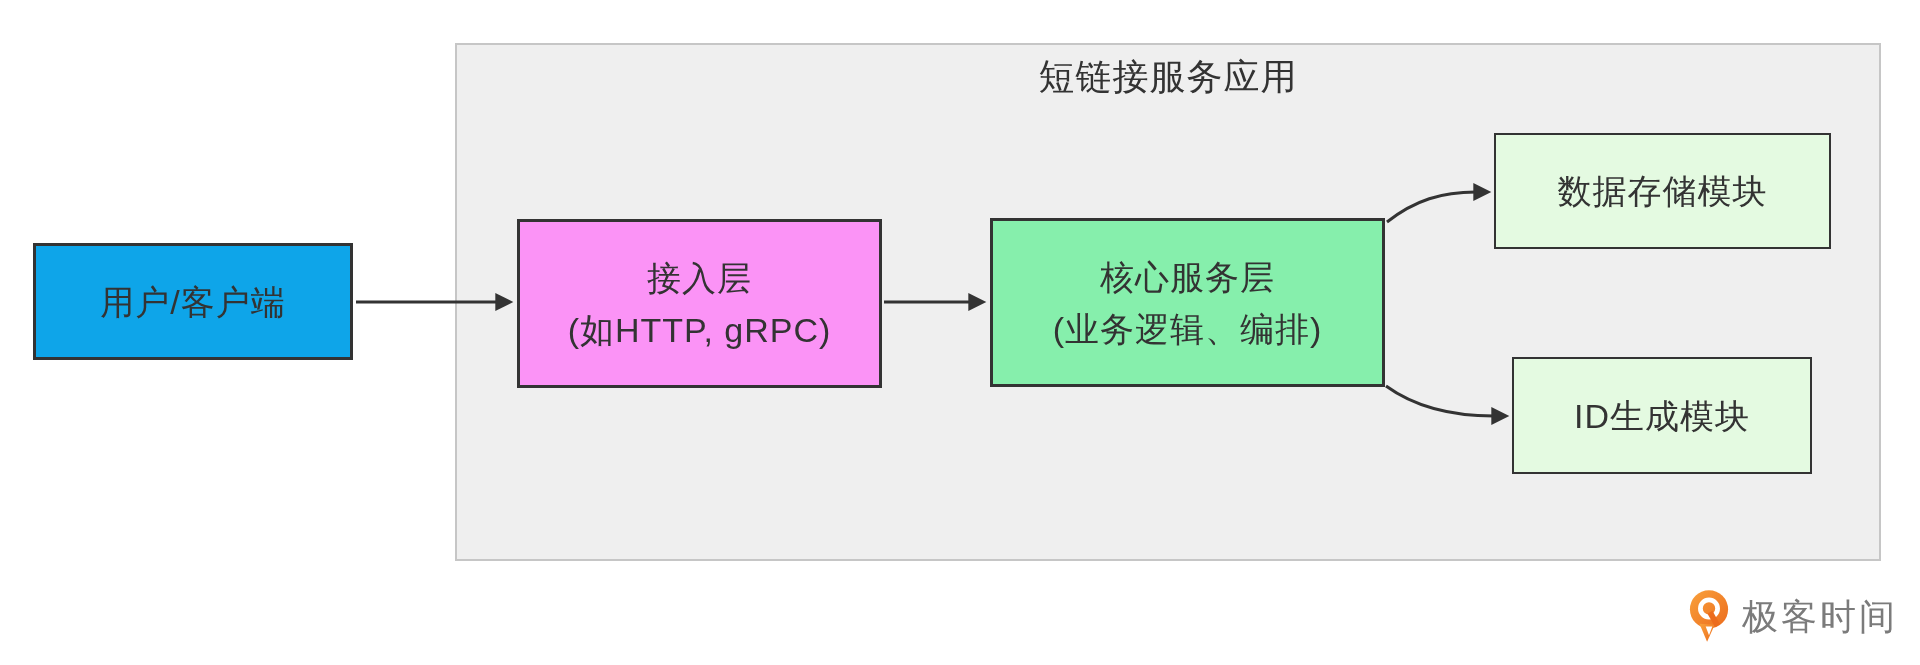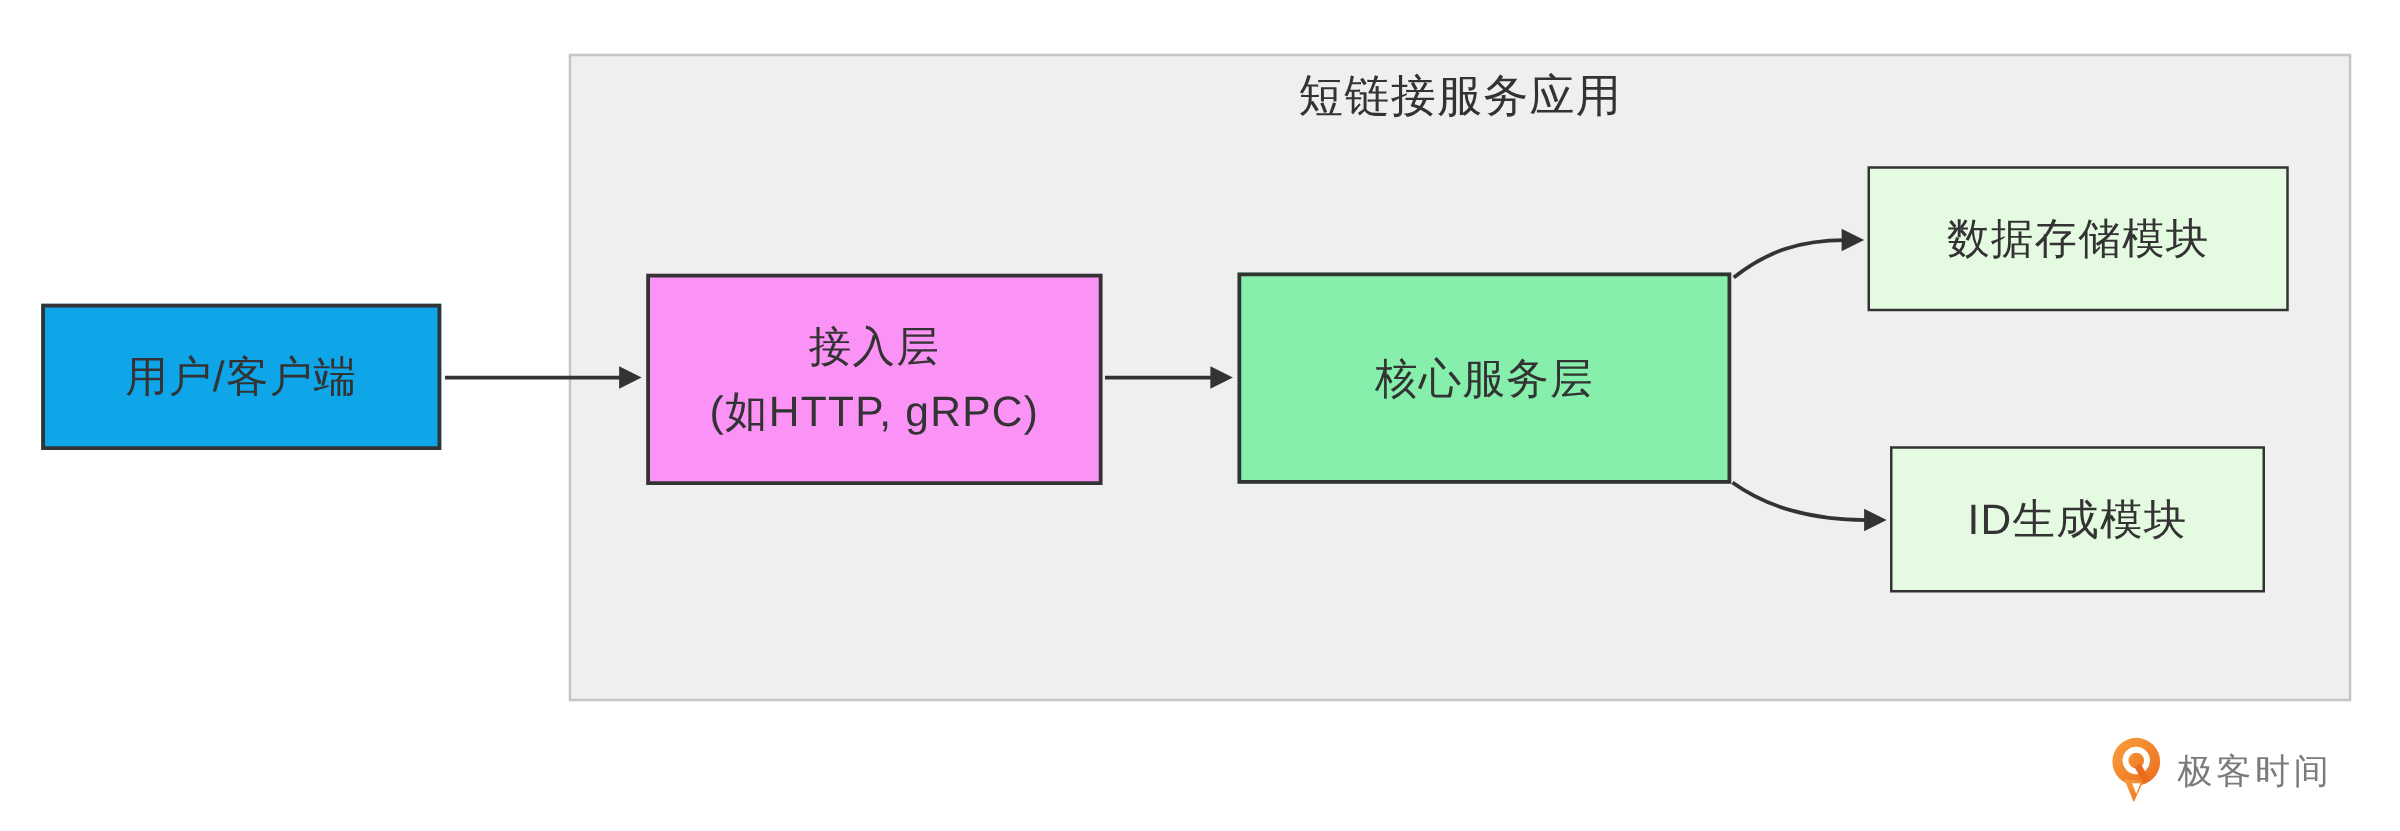--- a/index.html
+++ b/index.html
@@ -85,21 +85,21 @@
   }
   .brand {
     position: absolute;
     left: 1688px;
     top: 589px;
     display: flex;
     align-items: center;
     gap: 12px;
   }
   .brand-text {
-    font-size: 28px;
+    font-size: 36px;
     color: #7b7b7b;
     letter-spacing: 3px;
     font-weight: 500;
     white-space: nowrap;
   }
 </style>
 </head>
 <body>
 
 <div class="canvas">
@@ -124,20 +124,21 @@
     <span>用户/客户端</span>
   </div>
 
   <div class="node node-access">
     <span>接入层</span>
     <span>(如HTTP, gRPC)</span>
   </div>
 
   <div class="node node-core">
     <span>核心服务层</span>
+    <span>(业务逻辑、编排)</span>
   </div>
 
   <div class="node node-idgen">
     <span>ID生成模块</span>
   </div>
 
   <div class="node node-storage">
     <span>数据存储模块</span>
   </div>
 

